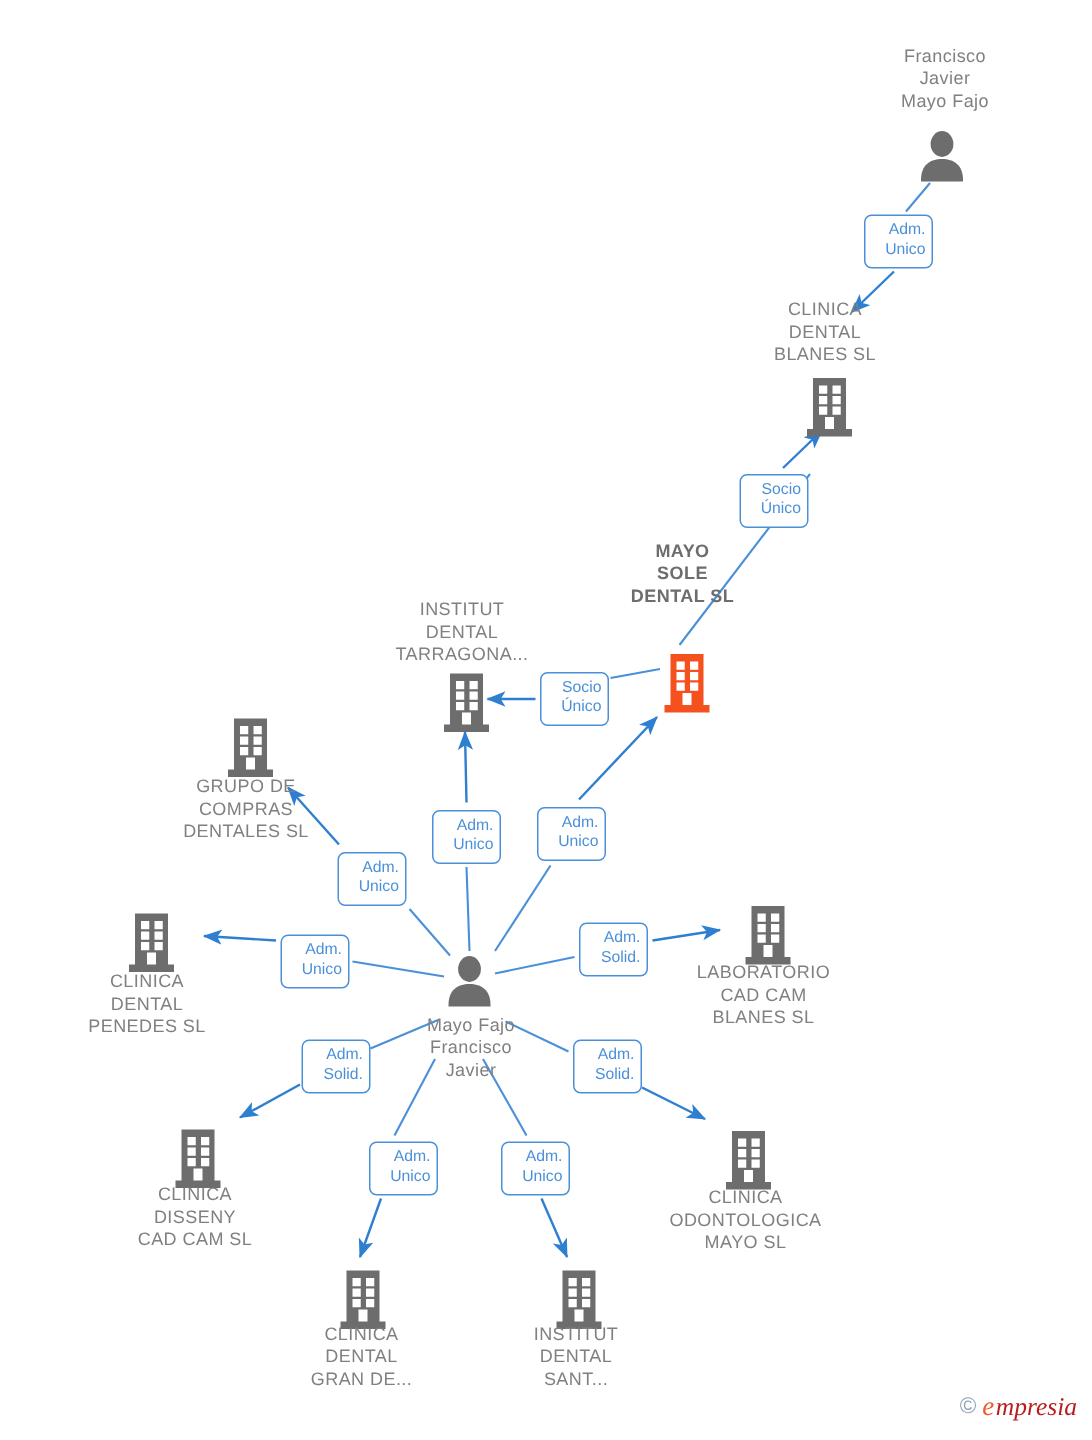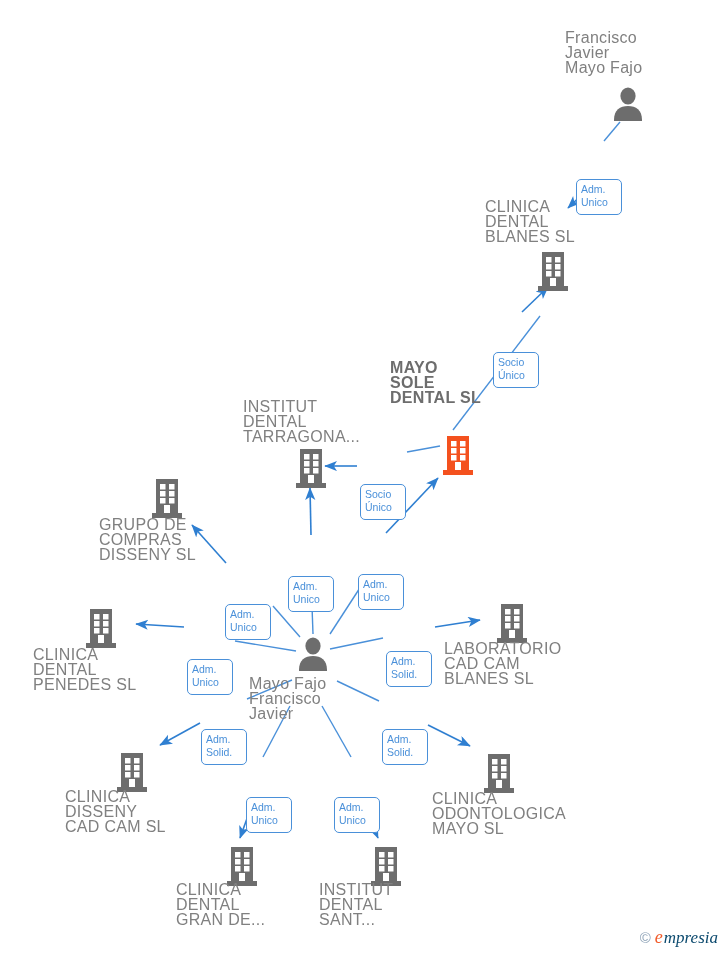--- a/index.html
+++ b/index.html
@@ -17,48 +17,47 @@
   }
   #graph {
     position: absolute;
     left: 0;
     top: 0;
     width: 728px;
     height: 960px;
   }
   .node-label {
     position: absolute;
-    text-align: left;
+    text-align: center;
     font-family: "Liberation Sans", sans-serif;
-    font-size: 16px;
+    font-size: 12px;
     line-height: 15px;
     color: #808080;
     letter-spacing: 0.3px;
     white-space: pre-line;
     pointer-events: none;
   }
   .node-label.highlight {
     color: #6d6d6d;
     font-weight: bold;
   }
   .edge-label {
     position: absolute;
     box-sizing: border-box;
     border: 1.5px solid #4a90d9;
     border-radius: 5px;
     background: #ffffff;
     color: #4a90d9;
     font-family: "Liberation Sans", sans-serif;
     font-size: 10.5px;
     line-height: 13px;
-    text-align: left;
+    text-align: right;
     padding: 3px 4px 4px 4px;
     white-space: pre-line;
     cursor: pointer;
-    margin-top: 36px;
   }
   #watermark {
     position: absolute;
     right: 10px;
     bottom: 12px;
     display: flex;
     align-items: center;
     gap: 4px;
     font-size: 15px;
   }
@@ -66,21 +65,21 @@
     color: #8fa4b8;
     font-size: 15px;
   }
   #watermark .wm-e {
     color: #f15a29;
     font-family: "Liberation Serif", serif;
     font-style: italic;
     font-size: 18px;
   }
   #watermark .wm-rest {
-    color: #0c4a6e;
+    color: #b91c1c;
     font-family: "Liberation Serif", serif;
     font-style: italic;
     font-size: 17px;
     margin-left: -3px;
   }
 </style>
 </head>
 <body>
 
 <svg id="graph" width="728" height="960" viewBox="0 0 728 960" xmlns="http://www.w3.org/2000/svg">
@@ -235,21 +234,21 @@
 DENTAL
 BLANES  SL</div>
     <div class="node-label highlight" style="left: 390px; top: 360px; width: 130px;">MAYO
 SOLE
 DENTAL  SL</div>
     <div class="node-label" style="left: 243px; top: 399px; width: 130px;">INSTITUT
 DENTAL
 TARRAGONA...</div>
     <div class="node-label" style="left: 99px; top: 517px; width: 130px;">GRUPO DE
 COMPRAS
-DISSENY SL</div>
+DENTALES SL</div>
     <div class="node-label" style="left: 33px; top: 647px; width: 130px;">CLINICA
 DENTAL
 PENEDES  SL</div>
     <div class="node-label" style="left: 249px; top: 676px; width: 130px;">Mayo Fajo
 Francisco
 Javier</div>
     <div class="node-label" style="left: 444px; top: 641px; width: 130px;">LABORATORIO
 CAD CAM
 BLANES  SL</div>
     <div class="node-label" style="left: 65px; top: 789px; width: 130px;">CLINICA

